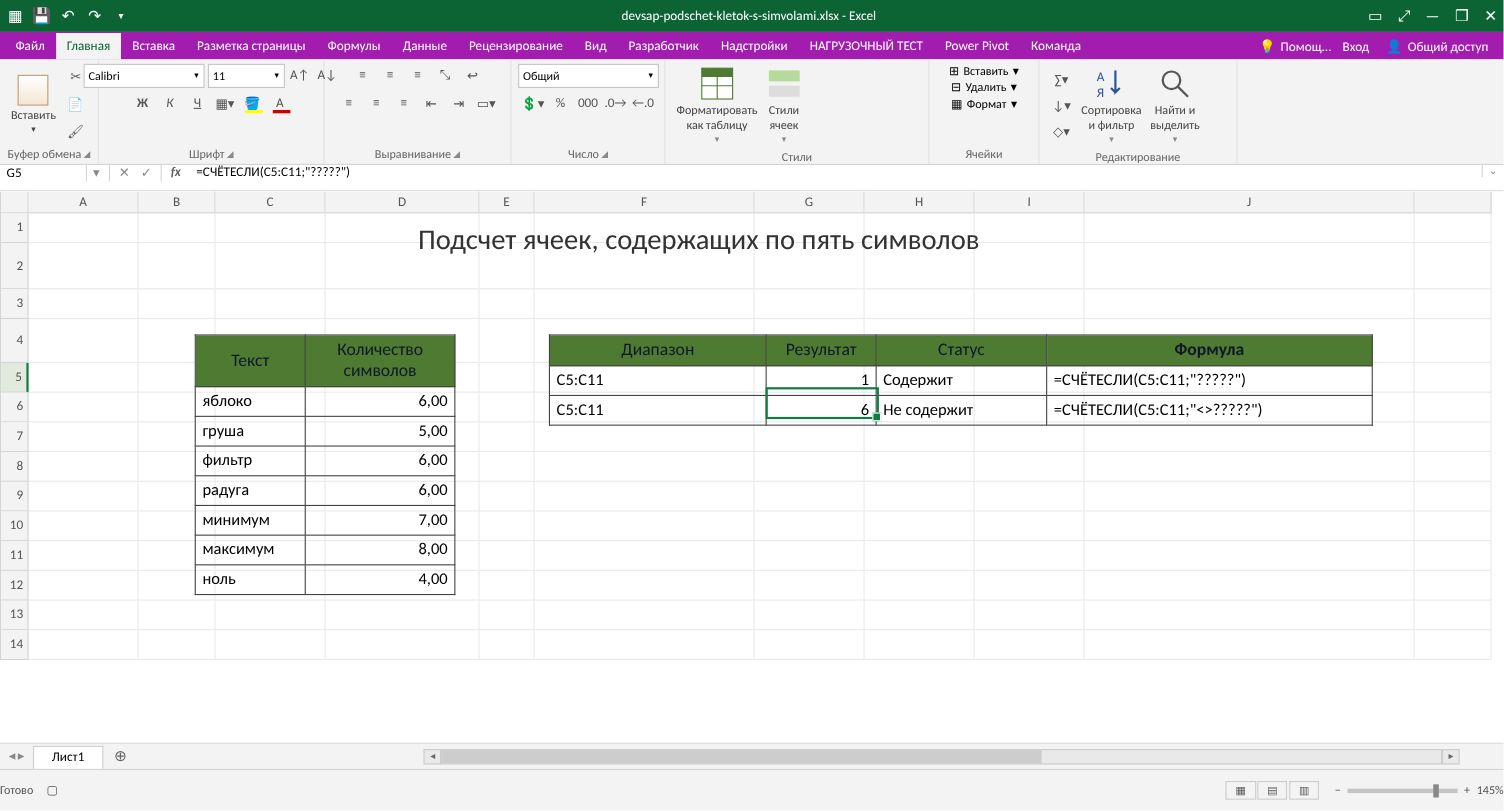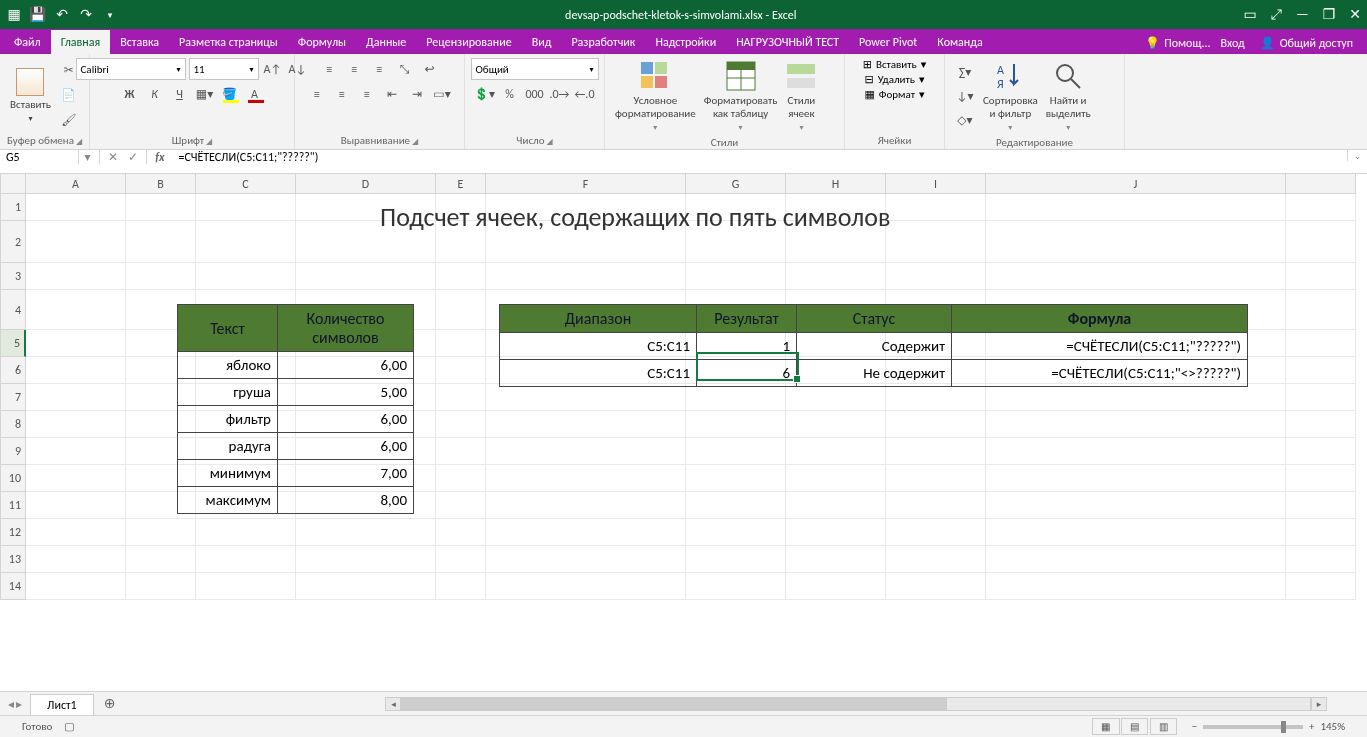--- a/index.html
+++ b/index.html
@@ -41,33 +41,33 @@
   .grid-wrap{flex:1; position:relative; overflow:hidden; background:#fff;}
   .grid{display:grid; border-left:1px solid #d4d4d4;}
   .colhead, .rowhead, .corner { background:#f3f3f3; border-right:1px solid #d4d4d4; border-bottom:1px solid #d4d4d4; display:flex; align-items:center; justify-content:center; font-size:12px; color:#555;}
   .rowhead{justify-content:flex-end; padding-right:4px;}
   .rowhead.sel, .colhead.sel{background:#e2e9dd;}
   .rowhead.sel{border-right:2px solid #107c41;}
   .cell{ border-right:1px solid #e9e9e9; border-bottom:1px solid #e9e9e9; font-size:15px; font-family:Calibri, sans-serif; display:flex; align-items:center; padding:0 4px; overflow:visible;}
   .ctitle{ font-size:26px; font-family:Calibri, sans-serif; color:#333; white-space:nowrap; position:absolute; left:380px; top:27px;}
   .tbox{position:absolute; border:1.5px solid #444;}
   .tbox th{background:#4f7a32; color:#0f172a; font-weight:normal; border:1.5px solid #444; font-size:16px; padding:4px 8px; text-align:center;}
-  .tbox td{border:1px solid #444; border-top:none; font-size:15px; padding:2px 6px; height:27px;text-align:right;}
+  .tbox td{border:1px solid #444; border-top:none; font-size:15px; padding:2px 6px; height:27px;}
   .tbox td.r{text-align:right;}
   .sel-cell{position:absolute; border:2px solid #107c41; pointer-events:none;}
   .sel-cell::after{content:""; position:absolute; right:-4px; bottom:-4px; width:6px; height:6px; background:#107c41; border:1px solid #fff;}
   .sheet-tabs{height:24px; border-top:1px solid #d4d4d4; background:#f3f3f3; display:flex; align-items:center;}
   .sheet-nav{display:flex; gap:2px; padding:0 8px; color:#888;}
   .sheet-tab{background:#fff; border:1px solid #ccc; border-bottom:none; padding:3px 16px; font-size:12px; margin-top:2px;text-align:right;}
   .sheet-add{padding:0 10px; color:#666; font-size:14px;}
   .hscroll{flex:1; margin:0 40px 0 260px; height:14px; background:#f3f3f3; position:relative; display:flex;}
   .hscroll .track{flex:1; background:#e9e9e9; border:1px solid #ccc; position:relative;}
   .hscroll .thumb{position:absolute; left:0; top:0; bottom:0; width:60%; background:#cdcdcd;}
   .hscroll .arr{width:16px; border:1px solid #ccc; background:#e9e9e9; display:flex; align-items:center; justify-content:center; font-size:9px; color:#666;}
-  .statusbar{height:22px; background:#f3f3f3; border-top:1px solid #d4d4d4; display:flex; align-items:center; padding:0 22px; font-size:11px; color:#555;}
+  .statusbar{height:38px; background:#f3f3f3; border-top:1px solid #d4d4d4; display:flex; align-items:center; padding:0 0; font-size:11px; color:#555;}
   .statusbar .spacer{flex:1;}
   .statusbar .views span{border:1px solid #ccc; padding:1px 8px; margin-left:-1px; font-size:10px;}
   .statusbar .zoom{display:flex; align-items:center; gap:6px; margin-left:14px;}
   .statusbar .slider{width:100px; height:4px; background:#c4c4c4; position:relative;}
   .statusbar .slider::after{content:"";position:absolute; left:78%; top:-4px; width:5px; height:12px; background:#888;}
   .ico-clip{width:28px;height:28px;border:1px solid #c49a6c;background:linear-gradient(#fff,#f4e6d3);}
 </style>
 </head>
 <body>
 
@@ -212,29 +212,20 @@
     <div class="label">
         <span>Число</span>
         <span class="dialog-launcher">◢</span>
       </div>
   </div>
 
   <div class="group" style="width:240px;">
     <div class="tools">
       <div class="btn-big glabel-drop">
         <svg viewBox="0 0 32 32">
-            <rect x="2" y="2" width="12" height="12" fill="#6aa0d8"></rect>
-            <rect x="16" y="2" width="12" height="12" fill="#b7d99a"></rect>
-            <rect x="2" y="16" width="12" height="12" fill="#f3c15b"></rect>
-            <rect x="16" y="16" width="12" height="12" fill="#e28080"></rect>
-          </svg>
-        <div><span>Условное</span><br><span>форматирование</span></div>
-      </div>
-      <div class="btn-big glabel-drop">
-        <svg viewBox="0 0 32 32">
             <rect x="2" y="2" width="28" height="28" fill="#fff" stroke="#4f7a32"></rect>
             <rect x="2" y="2" width="28" height="8" fill="#4f7a32"></rect>
             <line x1="2" y1="18" x2="30" y2="18" stroke="#4f7a32"></line>
             <line x1="16" y1="2" x2="16" y2="30" stroke="#4f7a32"></line>
           </svg>
         <div><span>Форматировать</span><br><span>как таблицу</span></div>
       </div>
       <div class="btn-big glabel-drop">
         <svg viewBox="0 0 32 32">
             <rect x="2" y="4" width="28" height="10" fill="#b7d99a"></rect>
@@ -512,20 +503,24 @@
           <td class="r">6,00</td>
         </tr>
         <tr>
           <td>минимум</td>
           <td class="r">7,00</td>
         </tr>
         <tr>
           <td>максимум</td>
           <td class="r">8,00</td>
         </tr>
+        <tr>
+          <td>ноль</td>
+          <td class="r">4,00</td>
+        </tr>
       </tbody>
   </table>
 
   <table class="tbox" style="left:499px; top:130px; border-collapse:collapse;">
     <thead>
         <tr>
       <th style="width:197px;">Диапазон</th>
       <th style="width:100px;">Результат</th>
       <th style="width:155px;">Статус</th>
       <th style="width:296px;font-weight:bold;">Формула</th>

